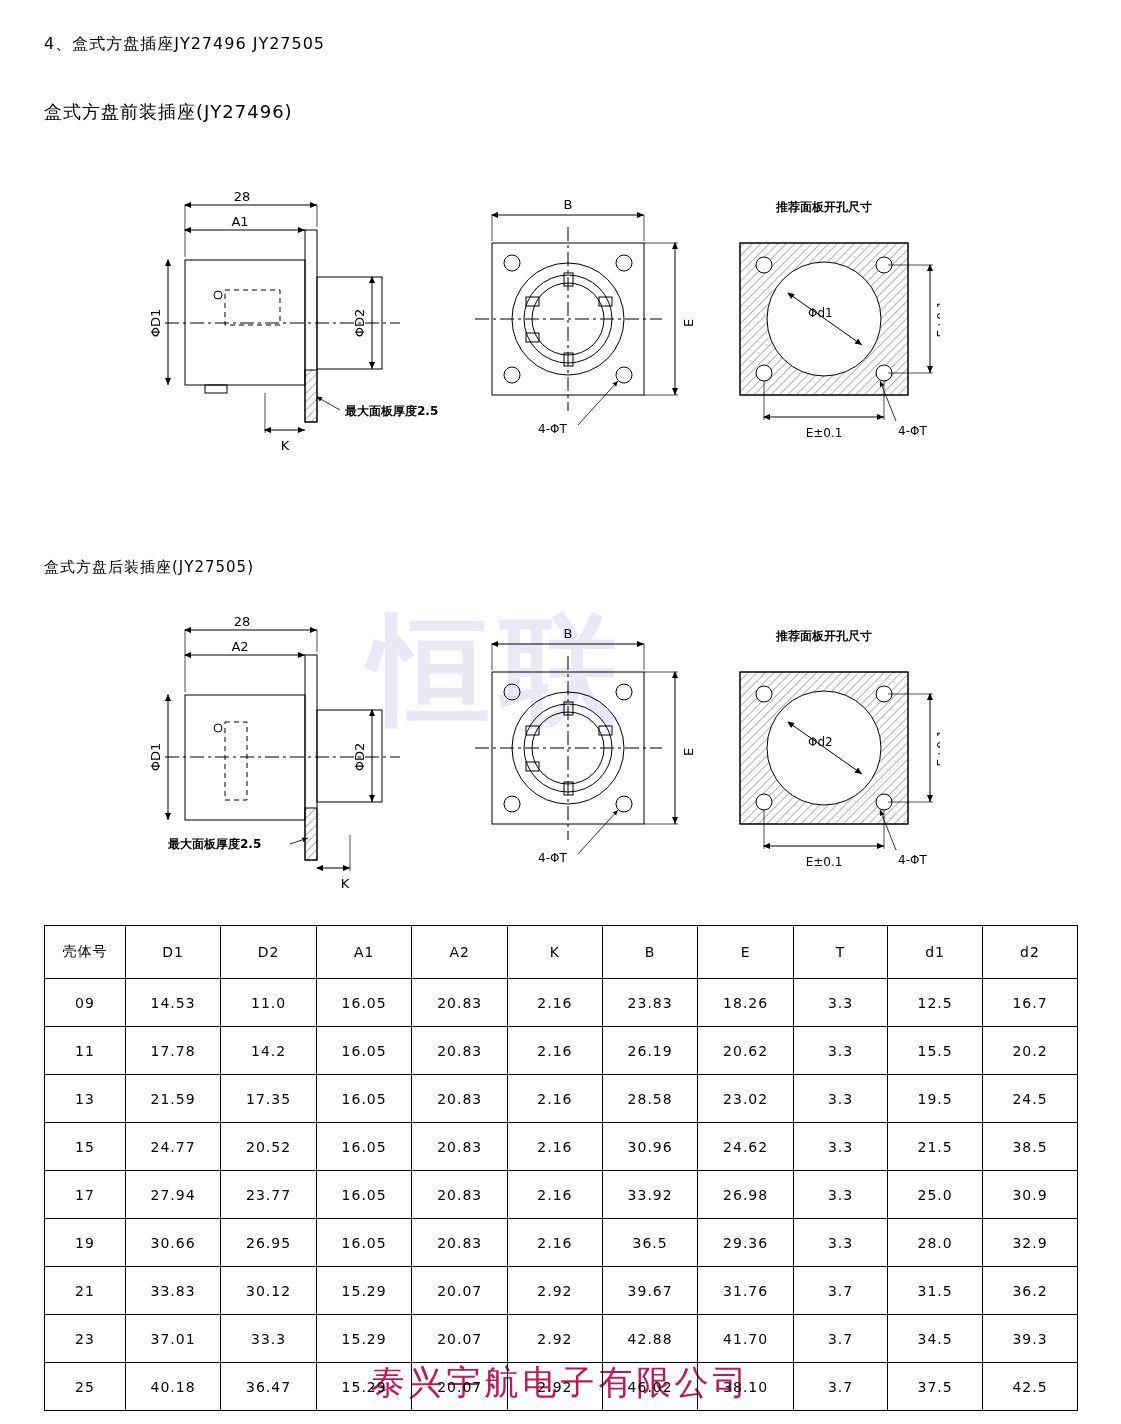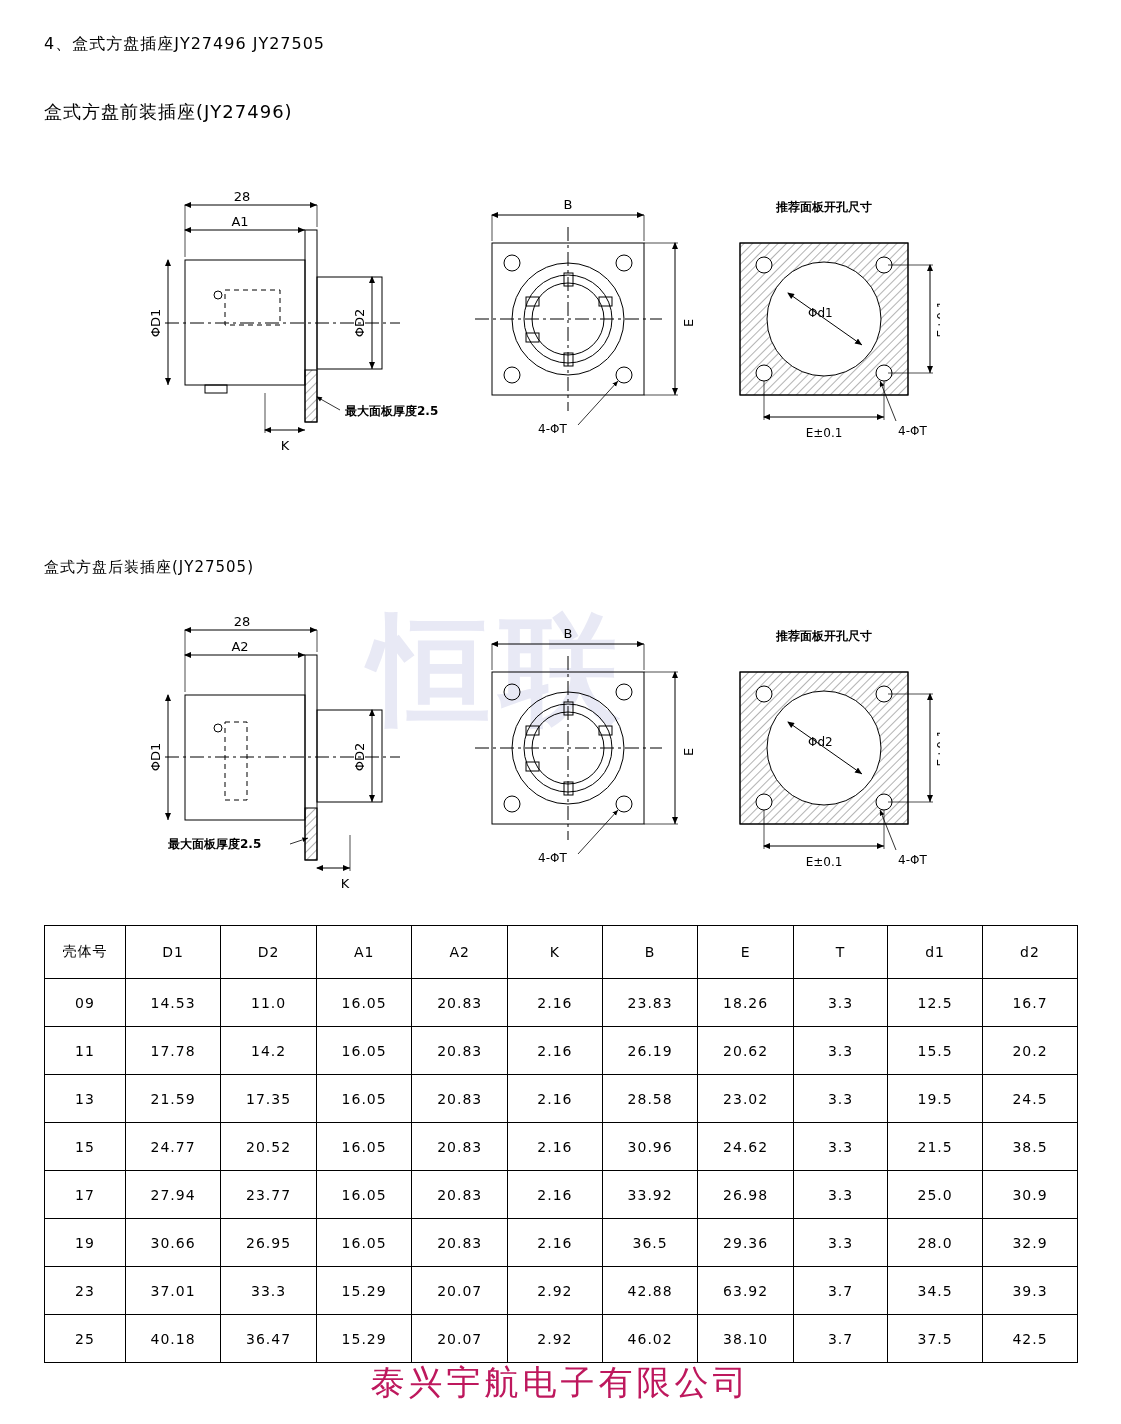--- a/index.html
+++ b/index.html
@@ -371,28 +371,41 @@
         <td>16.05</td>
         <td>20.83</td>
         <td>2.16</td>
         <td>36.5</td>
         <td>29.36</td>
         <td>3.3</td>
         <td>28.0</td>
         <td>32.9</td>
       </tr>
       <tr>
+        <td>21</td>
+        <td>33.83</td>
+        <td>30.12</td>
+        <td>15.29</td>
+        <td>20.07</td>
+        <td>2.92</td>
+        <td>39.67</td>
+        <td>31.76</td>
+        <td>3.7</td>
+        <td>31.5</td>
+        <td>36.2</td>
+      </tr>
+      <tr>
         <td>23</td>
         <td>37.01</td>
         <td>33.3</td>
         <td>15.29</td>
         <td>20.07</td>
         <td>2.92</td>
         <td>42.88</td>
-        <td>63.92</td>
+        <td>41.70</td>
         <td>3.7</td>
         <td>34.5</td>
         <td>39.3</td>
       </tr>
       <tr>
         <td>25</td>
         <td>40.18</td>
         <td>36.47</td>
         <td>15.29</td>
         <td>20.07</td>

